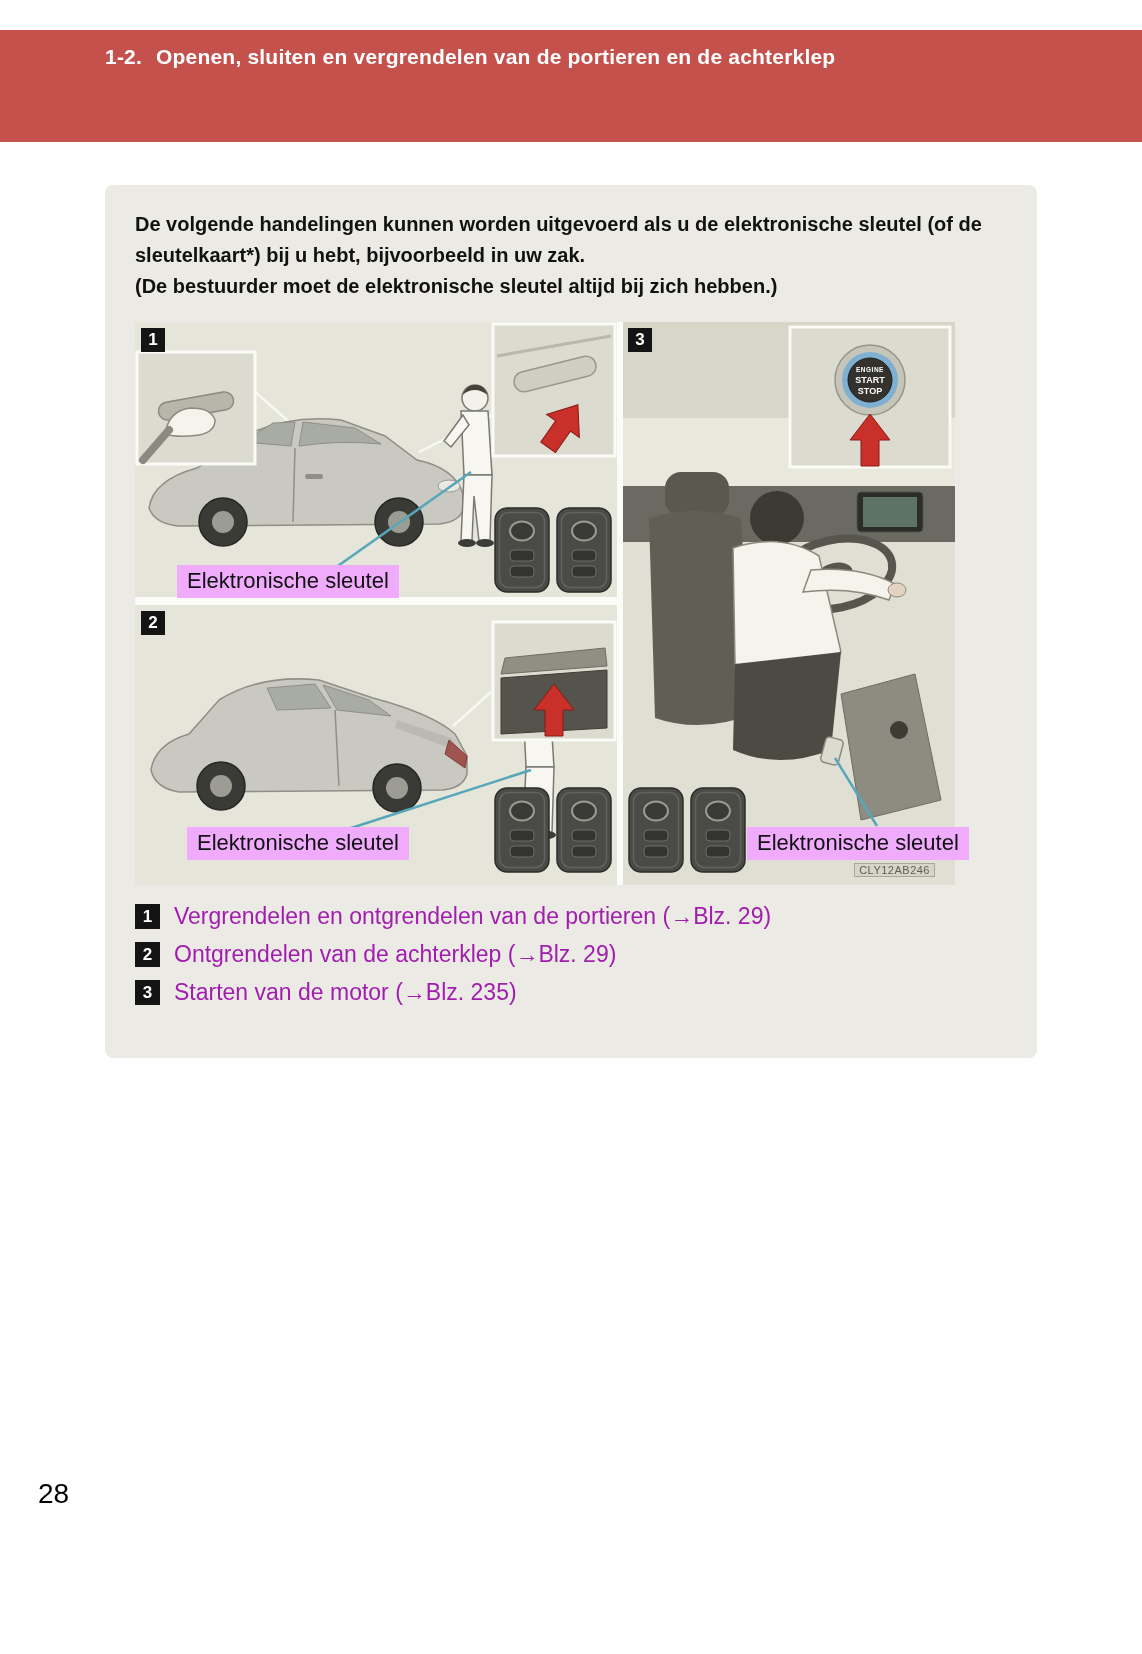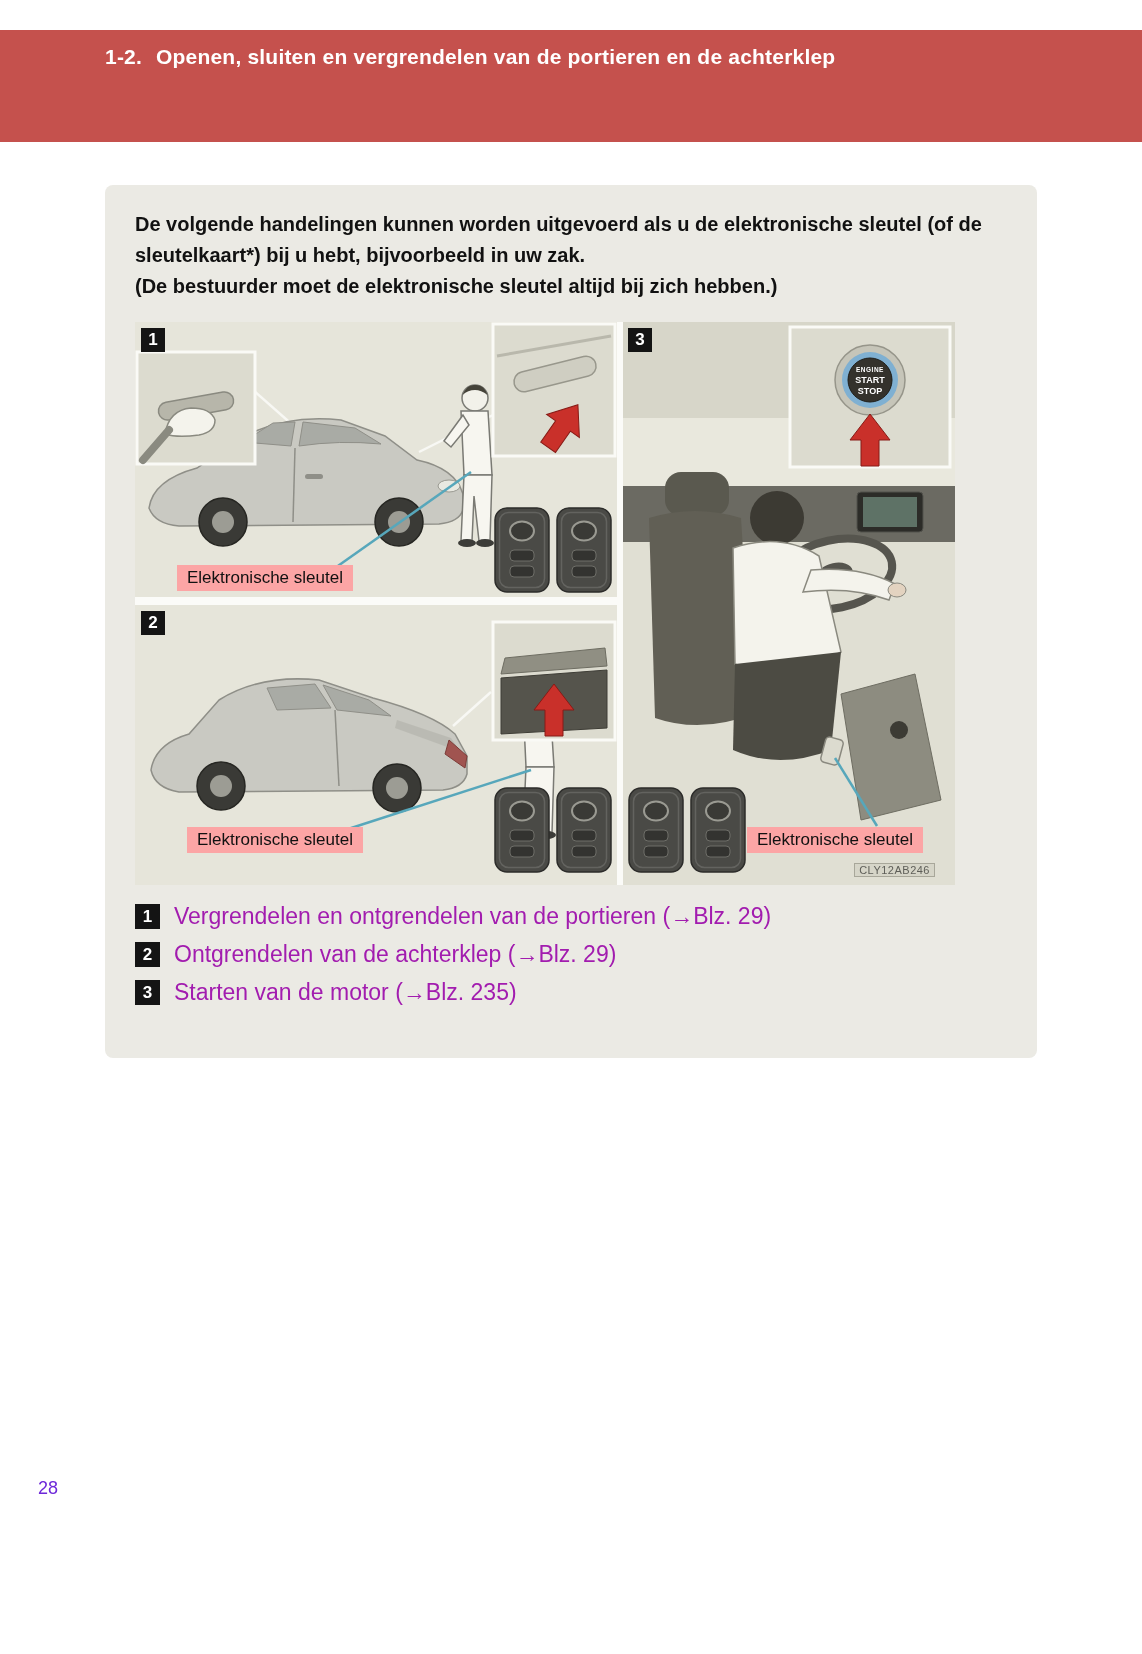--- a/index.html
+++ b/index.html
@@ -24,41 +24,41 @@
   }
   .intro{margin:0 0 20px;font-size:20px;font-weight:bold;line-height:1.55;color:#111;}
   
   .figure{position:relative;width:820px;height:563px;}
   .fig-svg{display:block;position:absolute;left:0;top:0;}
   .fig-num{
     position:absolute;width:24px;height:24px;background:var(--badge_black,#141414);
     color:#fff;font-size:17px;font-weight:bold;display:flex;align-items:center;justify-content:center;
   }
   .fig-label{
-    position:absolute;background:#fca5a5;color:#111;font-size:17px;
+    position:absolute;background:#f0abfc;color:#111;font-size:22px;
     padding:2px 10px;white-space:nowrap;line-height:1.3;
   }
   .fig-watermark{
     position:absolute;right:20px;top:541px;font-size:11px;color:#5e5e58;
     background:#d6d5c8;border:1px solid #a8a79a;padding:0 4px;letter-spacing:.5px;
   }
   .arrow-red{fill:var(--arrow_red,#c9302a);stroke:#871b16;stroke-width:1;}
   .callout{stroke:var(--callout_teal,#57a7bb);stroke-width:2.5;fill:none;}
   .btn-txt{font:700 6.5px "Liberation Sans",sans-serif;fill:#fff;text-anchor:middle;letter-spacing:.5px;}
   .btn-txt2{font:700 9px "Liberation Sans",sans-serif;fill:#fff;text-anchor:middle;}
   
   .legend{list-style:none;margin:18px 0 0;padding:0;}
   .legend li{display:flex;align-items:center;gap:14px;margin-bottom:11px;}
   .legend .badge{
     width:25px;height:25px;background:var(--badge_black,#141414);color:#fff;
     font-size:17px;font-weight:bold;display:flex;align-items:center;justify-content:center;flex:none;
   }
   .legend-text{font-size:23px;color:#a21caf;}
   .footnote{margin-top:6px;text-align:right;padding-right:52px;font-size:20px;color:#111;}
-  .page-number{position:absolute;left:38px;top:1478px;font-size:18px;color:#6d28d9;}
+  .page-number{position:absolute;left:38px;top:1478px;font-size:28px;color:#000000;}
 </style>
 </head>
 <body>
 
 <header class="banner">
   <div class="banner-line1">
     <span class="sec-num">1-2.</span><span class="sec-title">Openen, sluiten en vergrendelen van de portieren en de achterklep</span>
   </div>
 </header>
 

